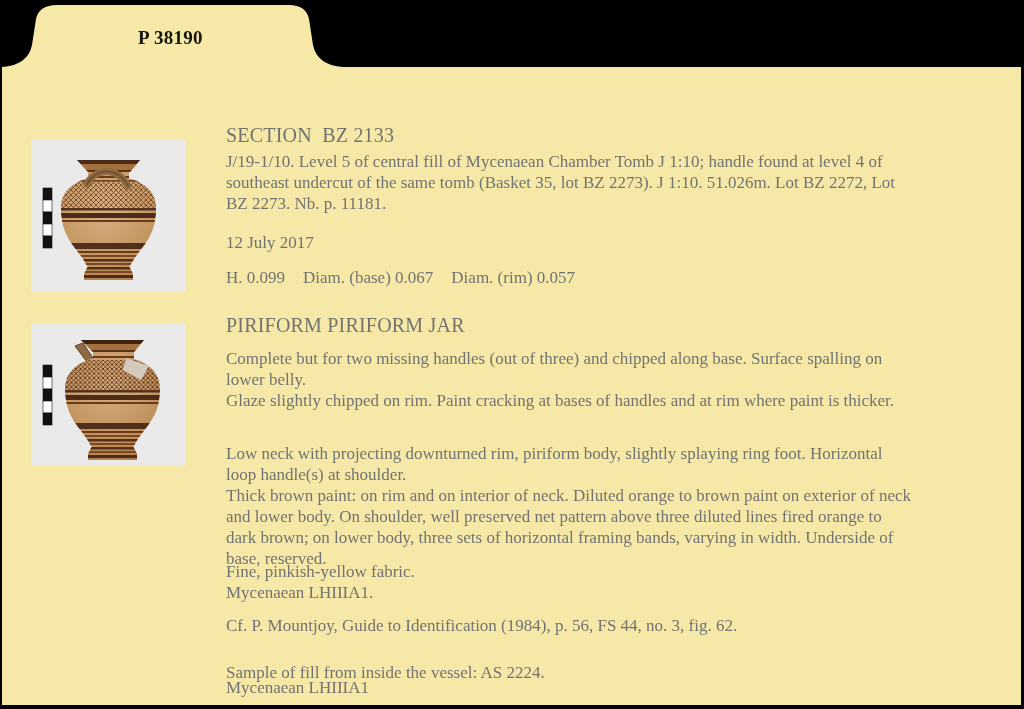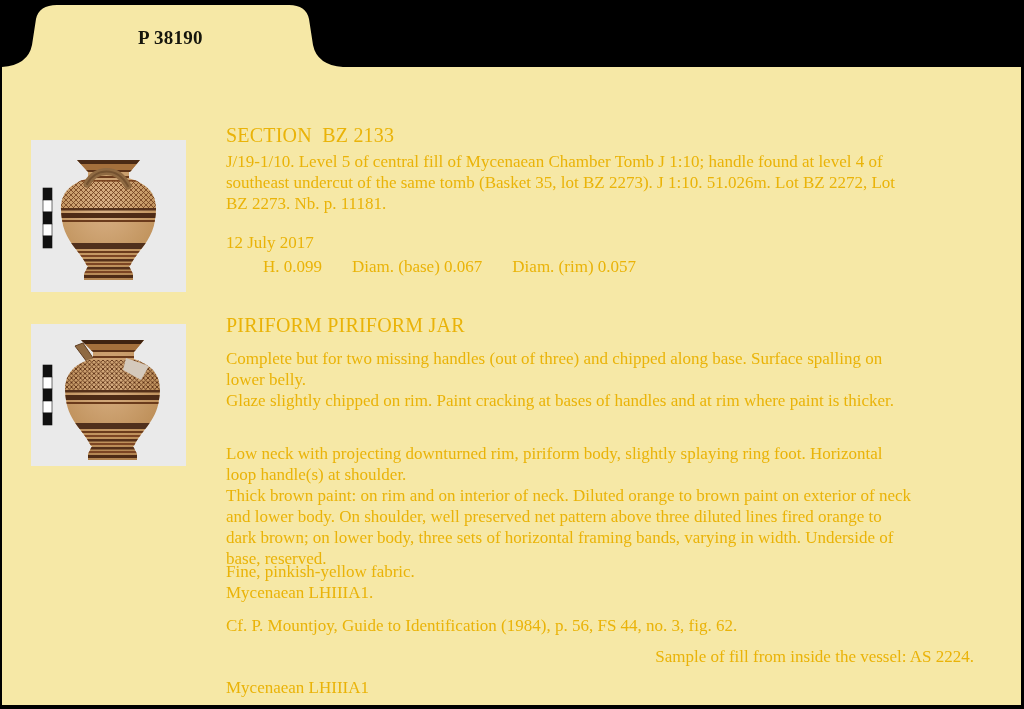--- a/index.html
+++ b/index.html
@@ -18,35 +18,35 @@
     font-size:19px;color:#16160d;letter-spacing:0.3px;font-weight:bold;
   }
   .photo{
     position:absolute;left:31px;background:#EAEAEA;
     display:block;
   }
   .photo-1{top:140px;width:155px;height:152px;}
   .photo-2{top:324px;width:155px;height:142px;}
   .txt{
     position:absolute;left:226px;width:748px;
-    color:#eab308;font-size:17px;line-height:21px;
+    color:#737373;font-size:17px;line-height:21px;
     white-space:pre-wrap;
     font-family:Liberation Serif, serif;
   }
   .heading{font-size:20px;line-height:24px;letter-spacing:0.2px;}
   .h1{top:123px;}
   .p1{top:151px;}
   .date{top:232px;}
-  .meas{top:256px;display:flex;gap:30px;white-space:pre;margin-left:37px;}
+  .meas{top:267px;display:flex;gap:18px;white-space:pre;}
   .h2{top:313px;}
   .p2{top:348px;}
   .p3{top:443px;}
   .p4{top:561px;}
   .p5{top:615px;}
-  .p6{top:646px;text-align:right;}
+  .p6{top:662px;}
   .p7{top:677px;}
 </style>
 </head>
 <body>
 
 <div class="card-body"></div>
 
 <svg class="tab-shape" viewBox="0 0 360 72">
   <path d="M2,72 L2,67 Q28,65 32,45 L36,19 Q39,5 57,5 L289,5 Q306,5 309,19 L313,45 Q317,65 343,67 L343,72 Z" fill="#F6E8A6"></path>
 </svg>

